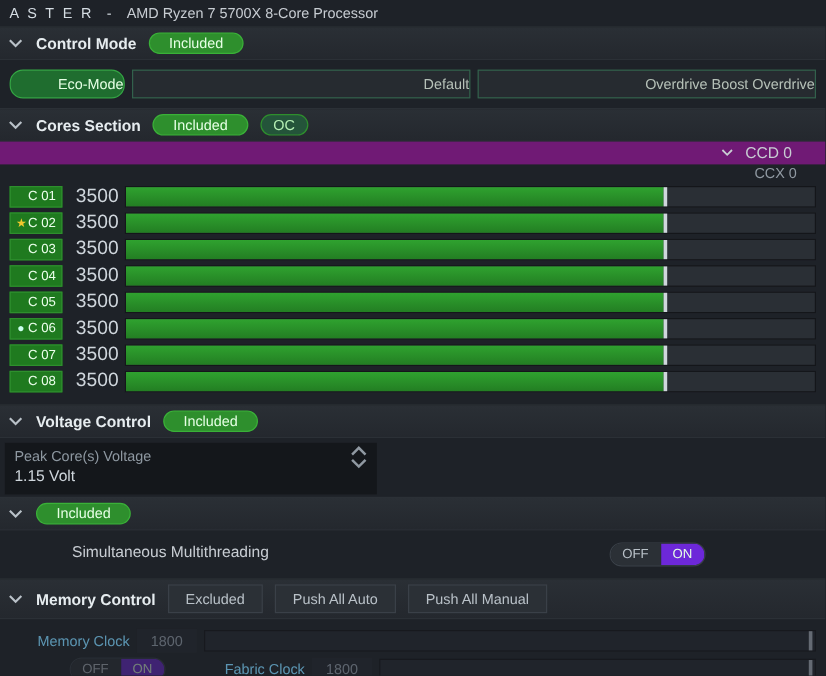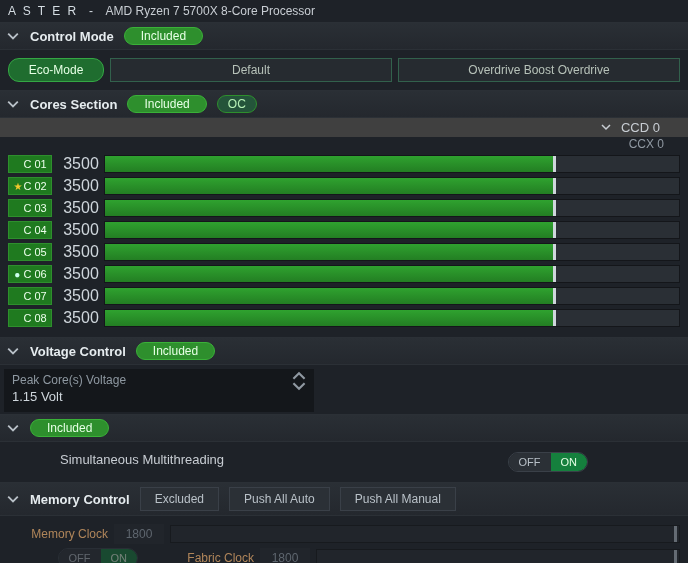--- a/index.html
+++ b/index.html
@@ -60,39 +60,39 @@
     font-size: 12px;
   }
   .mode-row {
     display: flex;
     align-items: center;
     gap: 6px;
     padding: 8px;
   }
   .mode-btn {
     flex: 1;
-    text-align: center;
+    text-align: right;
     padding: 4px 0;
     background: #262b30;
     border: 1px solid #32614c;
     color: #b6c1b8;
     cursor: pointer;
     font-size: 12px;
   }
   .mode-btn.eco {
     flex: 0 0 96px;
     border-radius: 11px;
     background: #1f6d2f;
     border: 1px solid #34a744;
     color: #e6ffe5;
   }
   .ccd-bar {
     display: flex; justify-content: flex-end; align-items: center;
     padding: 2px 28px 2px 8px; gap: 10px;
-    background: #404040;
+    background: #701a75;
   }
   .ccd-bar .mini-chev svg { width: 10px; height: 10px; }
   .ccx-bar {
     display: flex; justify-content: flex-end;
     padding: 0 24px 2px 8px;
     color: #9099a2;
     font-size: 12px;
   }
   .cores { padding: 2px 8px 6px 8px; }
   .core-row {
@@ -158,31 +158,31 @@
     overflow: hidden;
     border: 1px solid #3a4048;
   }
   .toggle span {
     padding: 3px 10px;
     font-size: 11px;
     background: #2b3036;
     color: #b9c1c8;
     cursor: pointer;
   }
-  .toggle span.on { background: #15803d; color: #e6ffe5; }
+  .toggle span.on { background: #6d28d9; color: #e6ffe5; }
   .mem-block { padding: 6px 8px; }
   .mem-row {
     display: flex; align-items: center; gap: 6px;
     padding: 2px 0;
   }
   .mem-label {
     width: 140px; text-align: right; color: #6d7680; font-size: 12px;
     padding-right: 10px;
   }
-  .mem-sub-label { width: 100px; text-align: right; color: #fdba74; font-size: 12px; }
+  .mem-sub-label { width: 100px; text-align: right; color: #7dd3fc; font-size: 12px; }
   .mem-val {
     width: 50px; text-align: center; color: #808a94; font-size: 12px;
     background: #23272d; padding: 3px 0;
   }
   .mem-bar {
     flex: 1; height: 18px; background: #23272d; position: relative;
     border: 1px solid #14161a;
   }
   .mem-bar .tick {
     position: absolute; top: 0; bottom: 0; width: 3px;

